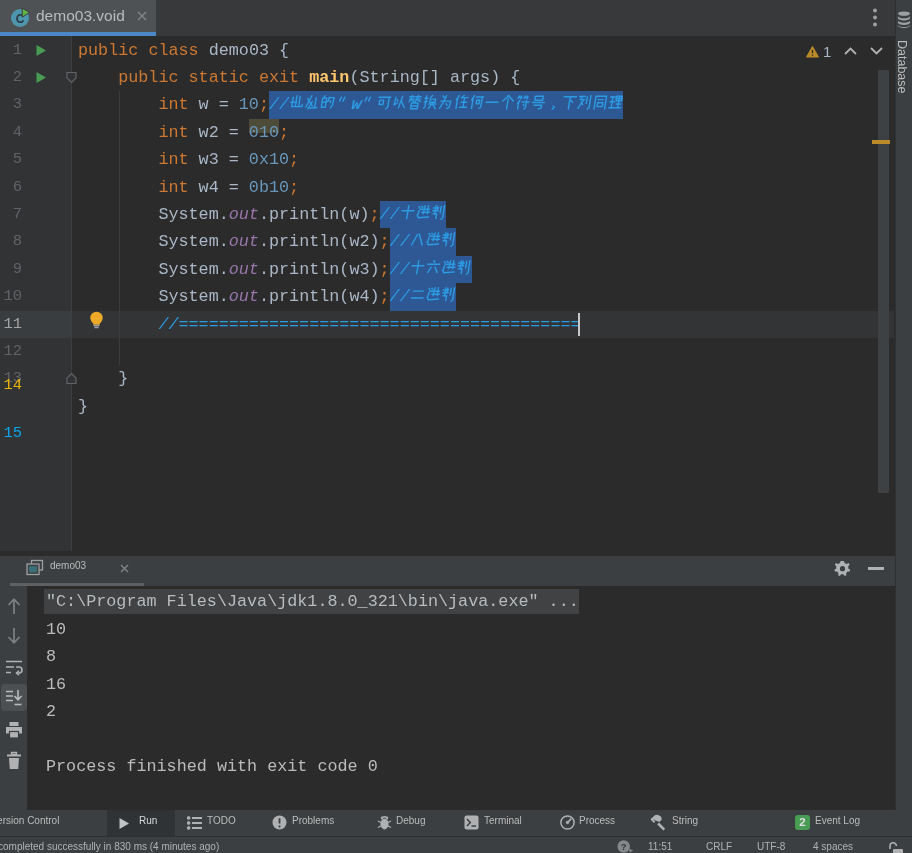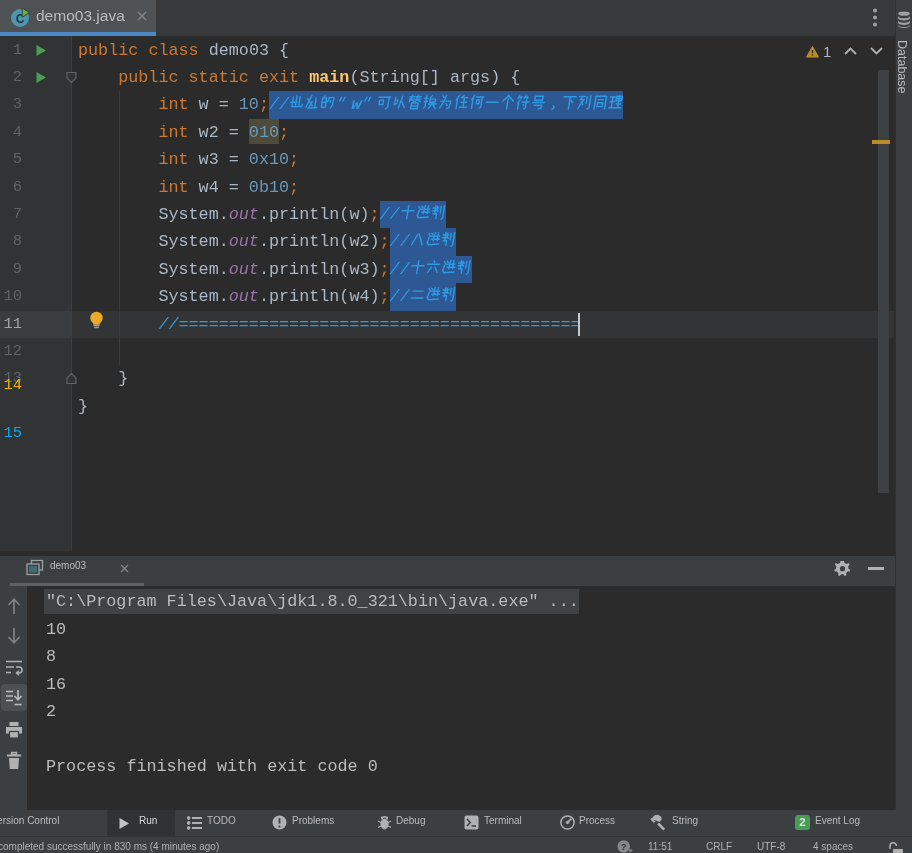--- a/index.html
+++ b/index.html
@@ -4,34 +4,34 @@
 body{width:912px;height:853px;overflow:hidden;position:relative;background:#2b2b2b;font-family:"Liberation Sans",sans-serif}
 .abs{position:absolute}
 .mono{font-family:"Liberation Mono",monospace;font-size:16.75px;white-space:pre}
 .cl{position:absolute;left:78px;height:27.4px;line-height:27.4px;font-family:"Liberation Mono",monospace;font-size:16.75px;white-space:pre;color:#a9b7c6}
 .ln{position:absolute;width:22px;text-align:right;height:27.4px;line-height:27.4px;font-family:"Liberation Mono",monospace;font-size:15.5px;color:#606366}
 .kw{color:#cc7832}
 .nm{color:#6897bb}
 .sc{color:#cc7832}
 .fld{color:#9876aa;font-style:italic}
 .cm{color:#2d9ae2;font-style:italic}
-.oc{background:#4e4b39;display:inline-block;height:25px;vertical-align:top}
+.oc{background:#4e4b39;display:inline-block;height:14px;vertical-align:top}
 .sel{background:#2e5893;display:inline-block;height:27.4px;vertical-align:top}
 .uit{position:absolute;font-size:10px;color:#bbbbbb;white-space:pre}
 svg{display:inline-block}
 </style></head><body>
 <div class="abs" style="left:0;top:0;width:895px;height:36px;background:#37393b"></div>
 <div class="abs" style="left:0;top:0;width:156px;height:31.5px;background:#4e5254"></div>
 <div class="abs" style="left:0;top:31.5px;width:156px;height:4.5px;background:#4a88c7"></div>
 <svg class="abs" style="left:10px;top:6px" width="22" height="22" viewBox="0 0 22 22">
 <circle cx="10" cy="12" r="9" fill="#4e96ad"></circle>
 <text x="10" y="17" text-anchor="middle" font-family="Liberation Sans" font-weight="bold" font-size="12px" fill="#27373f">C</text>
 <polygon points="12.2,2.2 19.6,6.4 12.2,11.2" fill="#62b543" stroke="#3c3f41" stroke-width="1"></polygon>
 </svg>
-<div class="uit" style="left:36px;top:7px;color:#bbbbbb;font-size:15.5px">demo03.java</div>
+<div class="uit" style="left:36px;top:7px;color:#bbbbbb;font-size:15.5px">demo03.void</div>
 <svg class="abs" style="left:136px;top:10px" width="12" height="12" viewBox="0 0 12 12" stroke="#848688" stroke-width="1.4">
     <path d="M2,2 L10,10 M10,2 L2,10"></path>
   </svg>
 <svg class="abs" style="left:871px;top:7px" width="8" height="22" viewBox="0 0 8 22" fill="#9da0a2">
     <circle cx="4" cy="3.5" r="2"></circle>
     <circle cx="4" cy="10.5" r="2"></circle>
     <circle cx="4" cy="17.5" r="2"></circle>
   </svg>
 <div class="abs" style="left:895px;top:0;width:17px;height:810px;background:#3c3f41;border-left:1px solid #2e3133"></div>
 <svg class="abs" style="left:897px;top:11px" width="14" height="18" viewBox="0 0 14 18">

